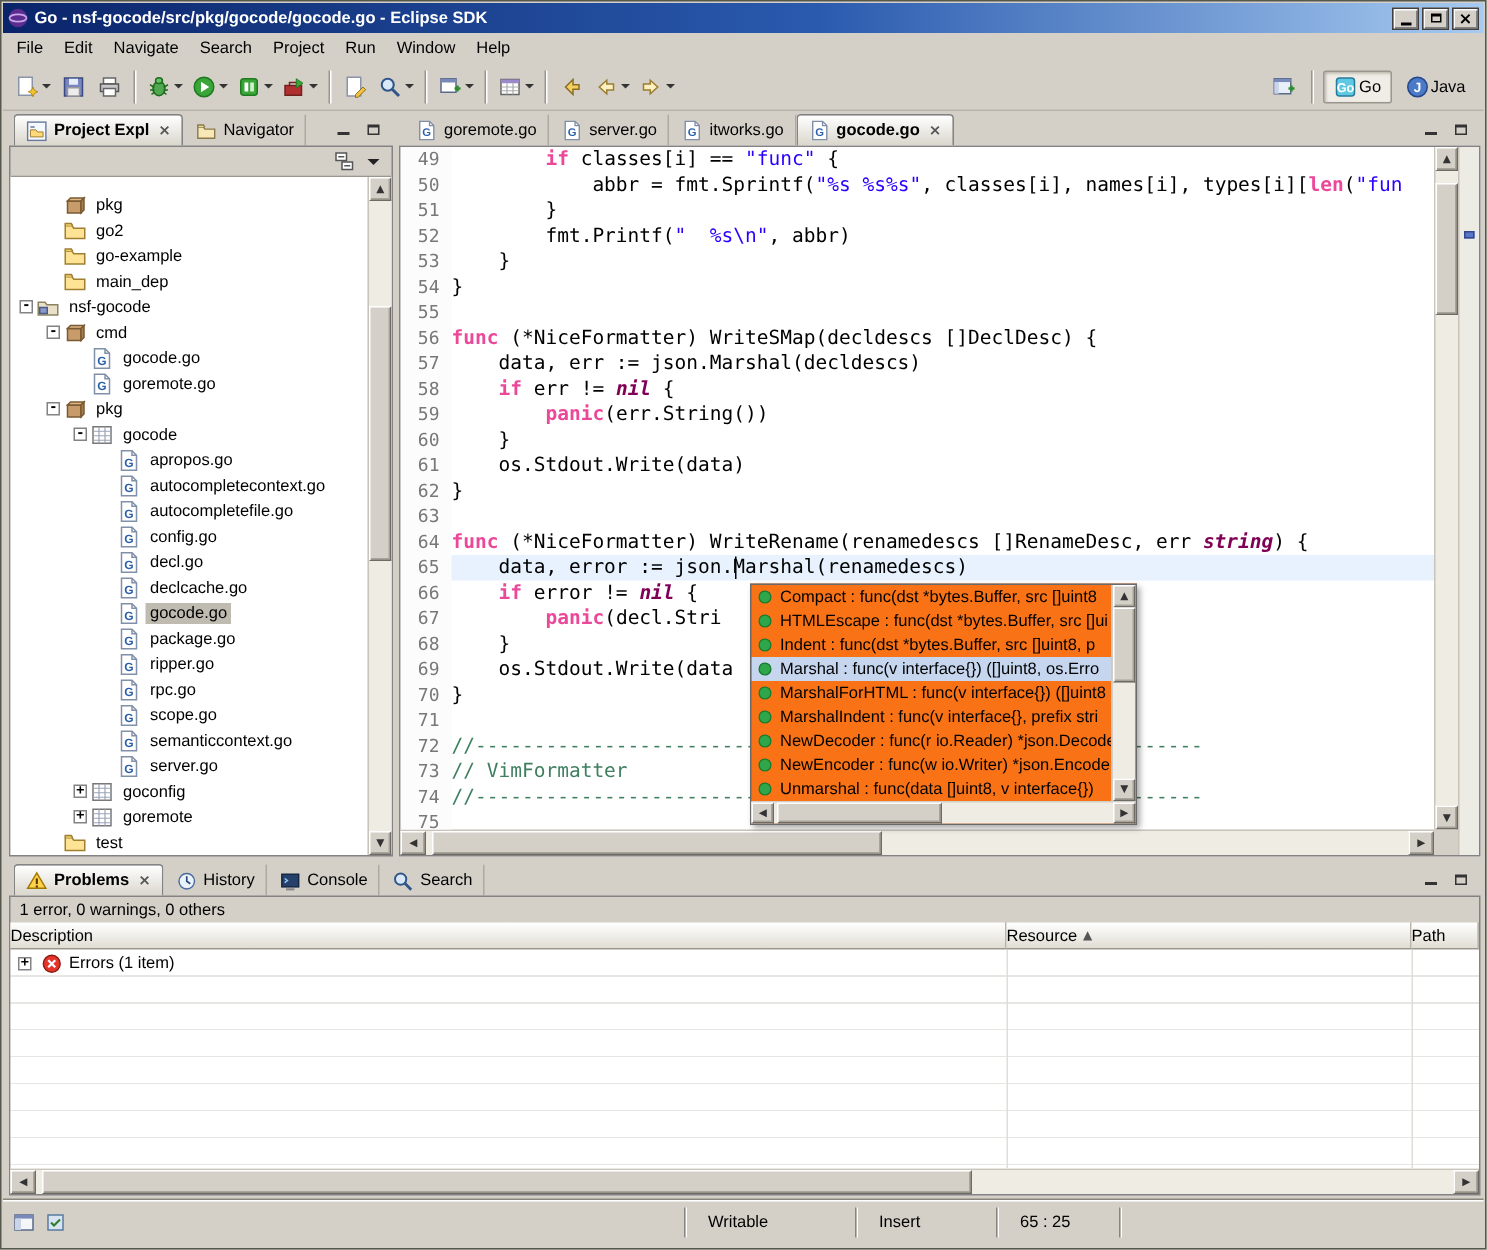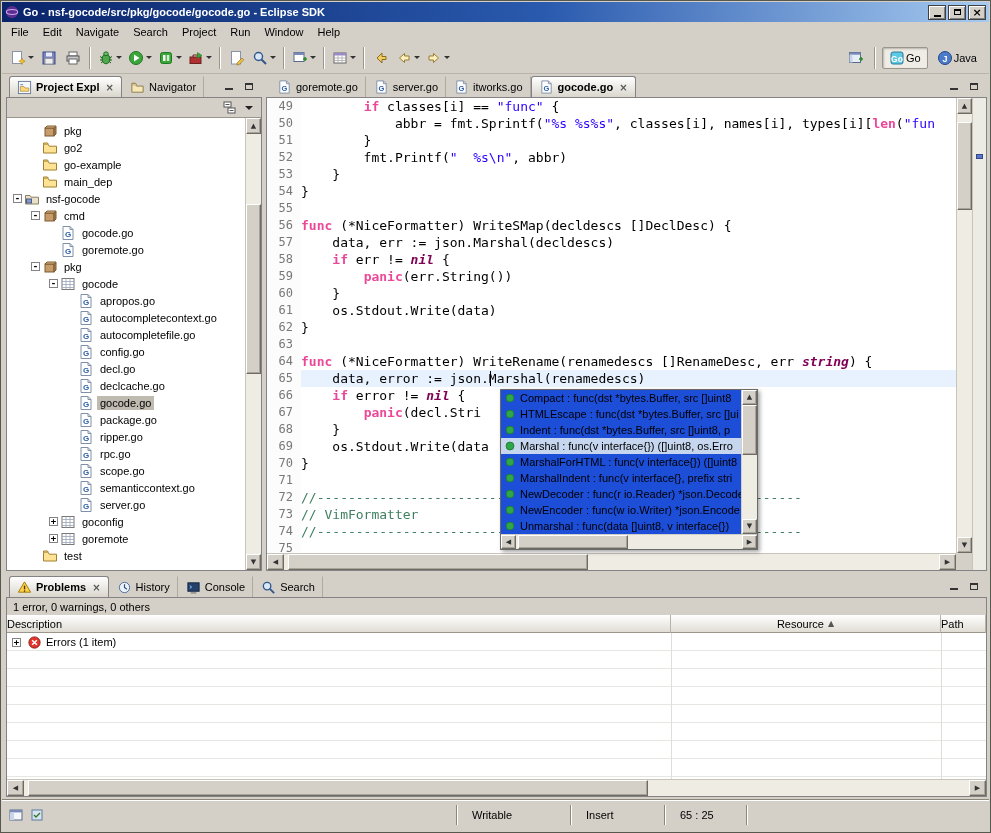--- a/index.html
+++ b/index.html
@@ -44,21 +44,21 @@
 .pc-btn{width:16px;height:14px;display:flex;align-items:center;justify-content:center}
 .glyph-minview{width:8px;height:2px;background:#333;align-self:flex-end;margin-bottom:3px}
 .glyph-maxview{width:8px;height:7px;border:1px solid #333;border-top-width:2px}
 .view-content{position:absolute;left:0;right:0;top:22px;bottom:0;border:1px solid #848284;background:#fff}
 
 
 #explorer .view-content{background:#D4D0C8;display:flex;flex-direction:column}
 .local-toolbar{height:19px;display:flex;justify-content:flex-end;align-items:center;gap:3px;padding:0 4px;flex:none}
 .view-menu-arrow{width:0;height:0;border-left:4px solid transparent;border-right:4px solid transparent;border-top:4px solid #222}
 .tree-wrap{flex:1;display:flex;background:#fff;border-top:1px solid #9A968C;overflow:hidden}
-.tree{flex:1;overflow:hidden;padding-top:4px}
+.tree{flex:1;overflow:hidden;padding-top:10px}
 .tree-row{height:17px;display:flex;align-items:center;white-space:nowrap}
 .expander{width:9px;height:9px;margin-right:2px;flex:none;display:flex;align-items:center;justify-content:center;border:1px solid #848284;background:#fff;font:bold 9px/7px "DejaVu Sans Mono",monospace;color:#000}
 .expander.none{visibility:hidden}
 .tree-label{padding:1px 3px;margin-left:3px}
 .tree-row.selected .tree-label{background:#BFBBB1}
 
 
 .vscroll{width:16px;flex:none;display:flex;flex-direction:column;background:#EFEDE3;border-left:1px solid #C8C4BA}
 .sb-btn{width:100%;height:16px;flex:none;background:#D4D0C8;border:1px solid;border-color:#FFFFFF #6E6B64 #6E6B64 #FFFFFF;box-shadow:inset -1px -1px 0 #A8A49A;display:flex;align-items:center;justify-content:center;font-size:7px;color:#333;font-family:"DejaVu Sans",sans-serif;line-height:1}
 .sb-track{flex:1;position:relative}
@@ -82,21 +82,21 @@
 .c-kwi{color:#7F0055;font-weight:bold;font-style:italic}
 .c-str{color:#2A00FF}
 .c-com{color:#3F7F5F}
 .c-pl{color:#000}
 .caret{position:absolute;width:1px;height:15px;background:#000}
 .vs-col{display:flex;flex-direction:column;flex:none}
 .overview{width:14px;flex:none;background:#ECEBE4;border-left:1px solid #C8C4BA;position:relative}
 .ov-marker{position:absolute;left:3px;width:7px;height:5px;background:#5A76C8;border:1px solid #34498A}
 
 
-.ac-popup{position:absolute;left:499px;top:388px;width:258px;height:161px;background:#1d4ed8;border:1px solid #6A6A6A;box-shadow:2px 2px 4px rgba(0,0,0,.35);display:flex;flex-direction:column;z-index:50}
+.ac-popup{position:absolute;left:499px;top:388px;width:258px;height:161px;background:#f97316;border:1px solid #6A6A6A;box-shadow:2px 2px 4px rgba(0,0,0,.35);display:flex;flex-direction:column;z-index:50}
 .ac-main{flex:1;display:flex;overflow:hidden}
 .ac-list{flex:1;overflow:hidden}
 .ac-row{height:16px;display:flex;align-items:center;gap:3px;padding:0 2px;white-space:nowrap;font-size:11px}
 .ac-row.selected{background:#C6D6EE}
 .ac-row .icn{width:14px;height:14px}
 .ac-vscroll{width:16px;flex:none;display:flex;flex-direction:column;background:#EFEDE3;border-left:1px solid #D0CEC6}
 .ac-vscroll .sb-btn{height:15px}
 .ac-hscroll{height:15px;flex:none;display:flex;background:#EFEDE3;border-top:1px solid #D0CEC6}
 .ac-hscroll .sb-btn{width:15px;height:100%}
 
@@ -1029,21 +1029,21 @@
           <span class="glyph-maxview"></span>
         </span>
     </div>
   </div>
   <div class="view-content">
     <div class="summary">1 error, 0 warnings, 0 others</div>
     <div class="grid-header">
         <div class="ph-cell" style="width: 664px;">
           <span>Description</span>
         </div>
-        <div class="ph-cell" style="width: 270px; justify-content: center;">
+        <div class="ph-cell" style="width: 270px;">
           <span>Resource</span>
           <span class="sort">▲</span>
         </div>
         <div class="ph-cell grow">
           <span>Path</span>
         </div>
       </div>
     <div class="grid-body">
         <div class="vline" style="left: 664px;"></div>
         <div class="vline" style="left: 934px;"></div>

